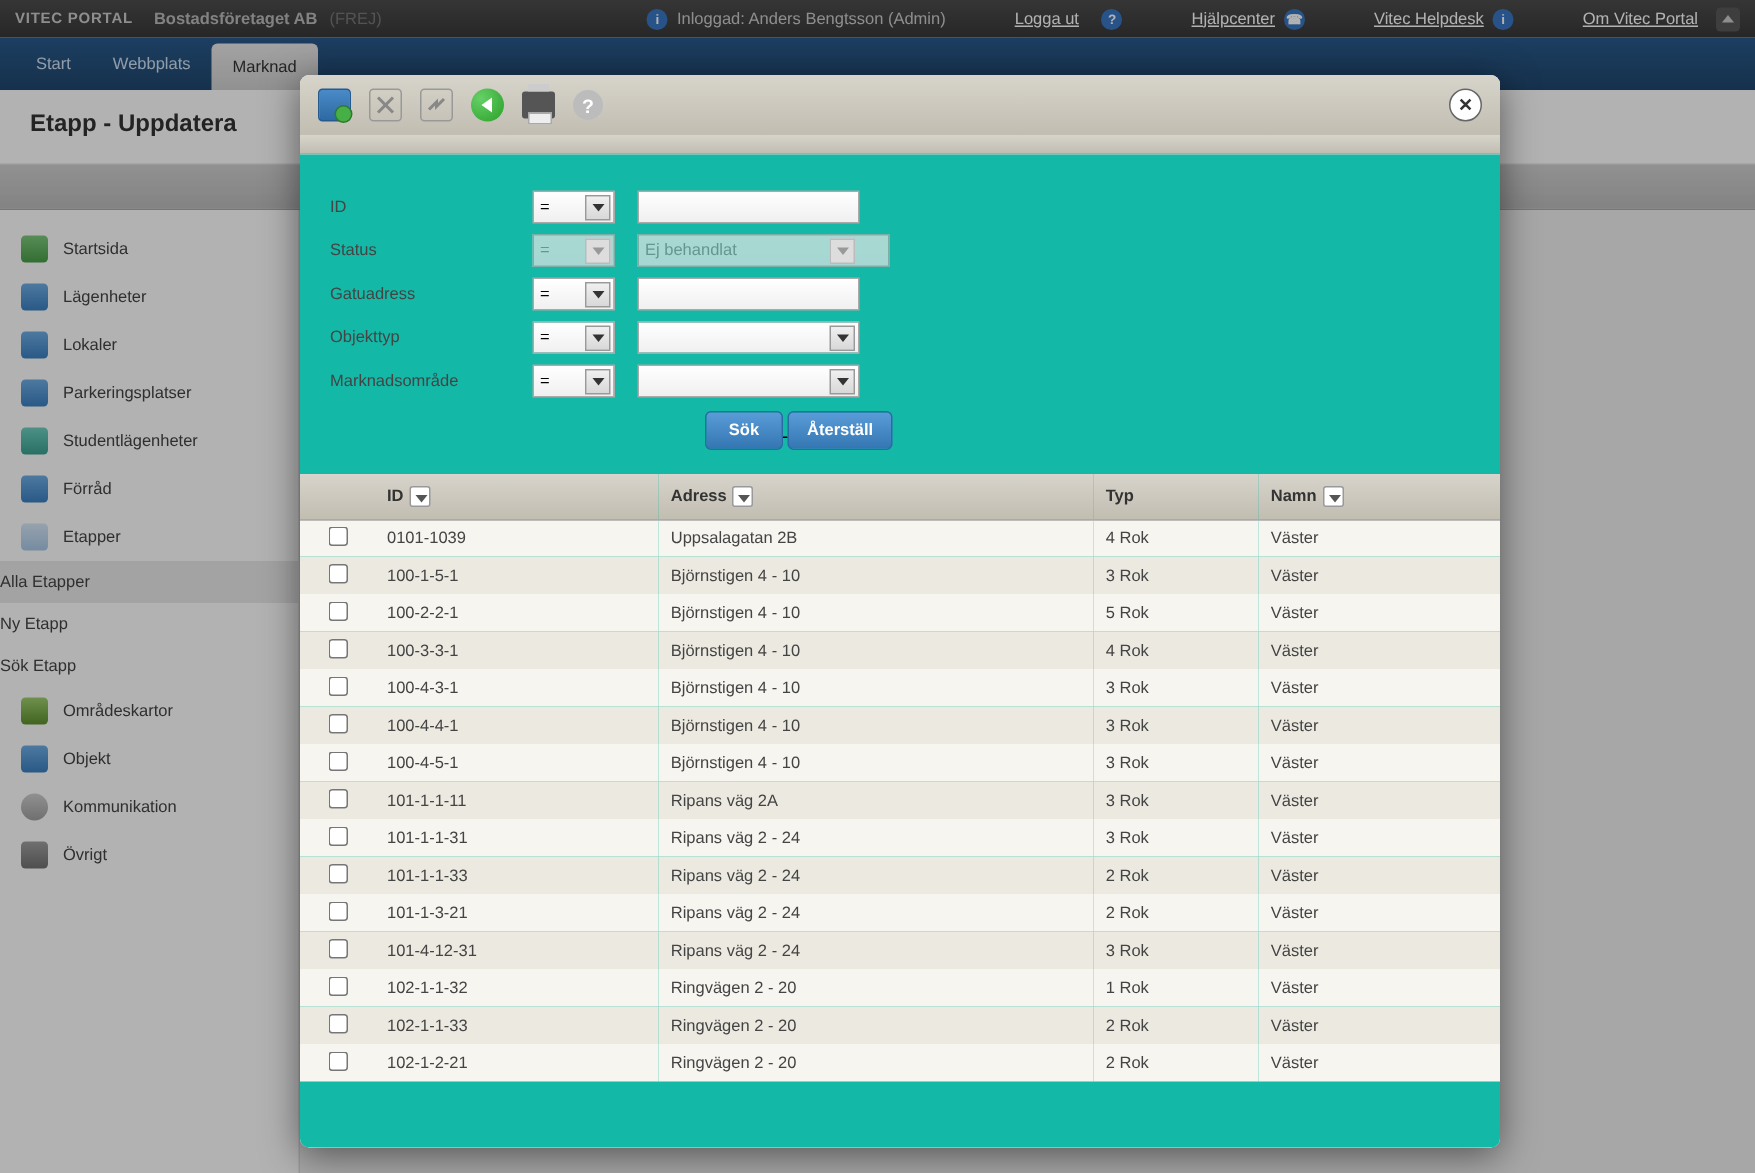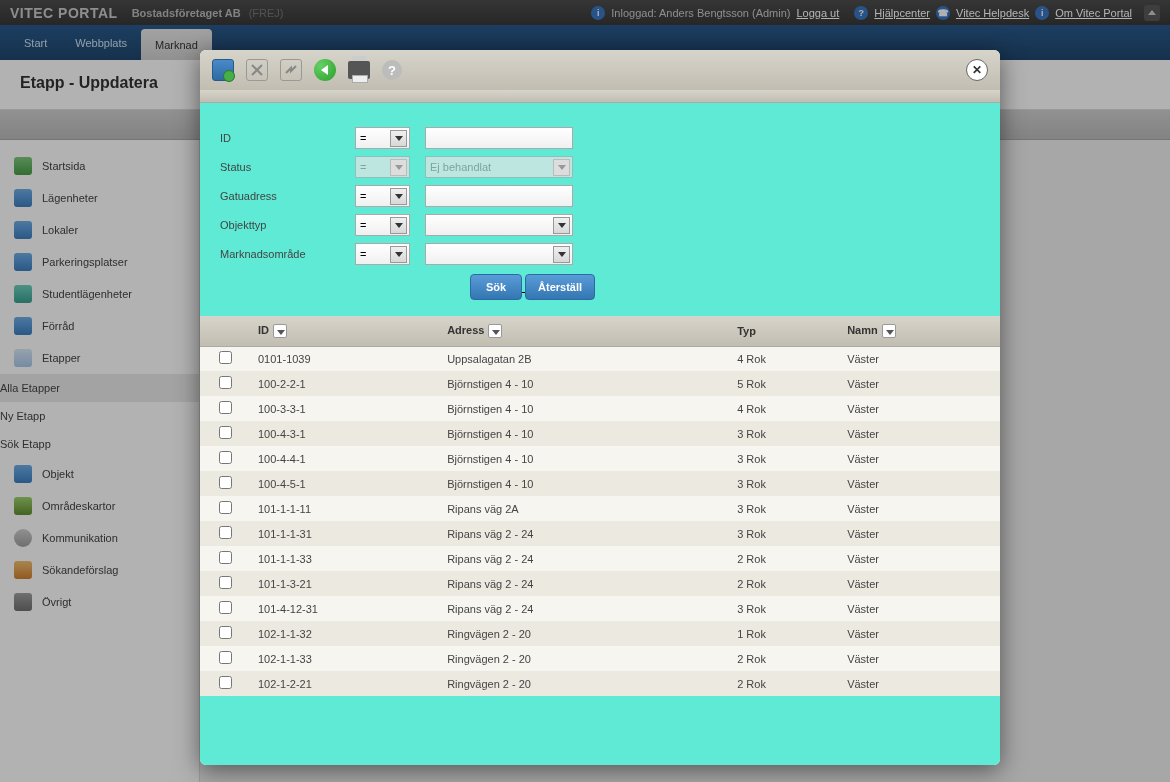--- a/index.html
+++ b/index.html
@@ -1,21 +1,21 @@
 <!DOCTYPE html>
 <html><head>
 <meta charset="utf-8">
 <style>
   * { box-sizing: border-box; margin: 0; padding: 0; font-family: Verdana, Arial, sans-serif; font-size: 11px; }
   body { width: 1170px; height: 782px; background: #fff; overflow: hidden; position: relative; }
-  a { color: #fff; }
+  a { color: #fff; margin-left: 40px; }
 
   
   .topbar { height: 25px; background: linear-gradient(#4d4d4d,#383838); color:#aaa; display:flex; align-items:center; padding:0 10px; }
-  .brand-strong { color:#ccc; font-weight:bold; font-size:14px; letter-spacing:0.5px; margin-right:14px; }
+  .brand-strong { color:#ccc; font-weight:bold; font-size:10px; letter-spacing:0.5px; margin-right:14px; }
   .brand-company { color:#bbb; font-weight:bold; margin-right:8px; }
   .brand-code { color:#777; }
   .topbar-right { margin-left:auto; display:flex; align-items:center; gap:6px; color:#ccc; white-space:nowrap; }
   .topbar-right a { color:#fff; text-decoration:underline; }
   .topbar-right .sep { color:#888; }
   .icon { display:inline-block; width:14px; height:14px; border-radius:50%; background:#3a78c4; color:#fff; text-align:center; line-height:14px; font-size:9px; font-weight:bold;}
   .menu-toggle { width:16px;height:16px;border-radius:3px;background:#5a5a5a;display:inline-flex;align-items:center;justify-content:center;margin-left:6px;}
   .menu-toggle::before{content:'';width:0;height:0;border-left:4px solid transparent;border-right:4px solid transparent;border-bottom:5px solid #ccc;}
 
   
@@ -67,21 +67,21 @@
   .tool-print::before{content:'';position:absolute;top:-5px;left:4px;width:14px;height:5px;background:#ccc;}
   .tool-print::after{content:'';position:absolute;bottom:-4px;left:4px;width:14px;height:6px;background:#eee;border:1px solid #aaa;}
   .tool-help { width:20px;height:20px;border-radius:50%;background:#bcbcbc;color:#fff;font-weight:bold;display:inline-flex;align-items:center;justify-content:center;font-size:13px;}
   .modal-close { margin-left:auto; width:22px;height:22px;border-radius:50%;border:1px solid #666;background:#fff;display:inline-flex;align-items:center;justify-content:center;cursor:pointer;}
   .modal-close::before{content:'✕'; font-size:12px; color:#333; font-weight:bold;}
 
   .modal-body { flex:1; overflow:hidden; display:flex; flex-direction:column;}
   .collapse-bar { height:13px; background:linear-gradient(#d7d4cb,#c1bdb1); border-bottom:1px solid #aaa;}
 
   
-  .scroll-wrap { flex:1; overflow-y:scroll; background:#5eead4; position:relative;}
+  .scroll-wrap { flex:1; overflow-y:scroll; background:#14b8a6; position:relative;}
   .scroll-wrap::-webkit-scrollbar{width:17px;}
   .scroll-wrap::-webkit-scrollbar-track{ background:#ece9e0; border-left:1px solid #d0cdc4;}
   .scroll-wrap::-webkit-scrollbar-thumb{ background:#c8c5bc; border:1px solid #b0ada4; border-radius:2px;}
 
   .filter-form{ padding:20px 20px 10px 20px;}
   .frow{ display:flex; align-items:center; height:29px;}
   .flabel{ width:135px; color:#444;padding-left:0;}
   .fop{ width:55px; height:22px; margin-right:15px;}
   .fval{ width:148px; height:22px;}
   select, input[type=text]{ height:22px; border:1px solid #aaa; background:linear-gradient(#fff,#f0f0f0); padding:0 4px; font-size:11px;}
@@ -167,34 +167,30 @@
         <span>Förråd</span>
       </div>
       <div class="sb-item">
         <span class="sb-icon sbc-whiteblue"></span>
         <span>Etapper</span>
       </div>
       <div class="sb-sub sel">Alla Etapper</div>
       <div class="sb-sub">Ny Etapp</div>
       <div class="sb-sub">Sök Etapp</div>
       <div class="sb-item">
-        <span class="sb-icon sbc-blue"></span>
-        <span>Objekt</span>
-      </div>
-      <div class="sb-item">
         <span class="sb-icon sbc-map"></span>
         <span>Områdeskartor</span>
       </div>
       <div class="sb-item">
+        <span class="sb-icon sbc-blue"></span>
+        <span>Objekt</span>
+      </div>
+      <div class="sb-item">
         <span class="sb-icon sbc-speech"></span>
         <span>Kommunikation</span>
-      </div>
-      <div class="sb-item">
-        <span class="sb-icon sbc-person"></span>
-        <span>Sökandeförslag</span>
       </div>
       <div class="sb-item">
         <span class="sb-icon sbc-wrench"></span>
         <span>Övrigt</span>
       </div>
     </div>
   <div class="main"></div>
 </div>
 
 <div class="mask"></div>
@@ -226,21 +222,21 @@
 
       <div class="filter-form">
         <div class="frow">
           <div class="flabel">ID</div>
           <span class="combo" style="width:55px;margin-right:15px;"><select class="fop"><option>=</option></select></span>
           <input type="text" class="fval" style="">
         </div>
         <div class="frow">
           <div class="flabel">Status</div>
           <span class="combo disabled" style="width:55px;margin-right:15px;"><select class="fop" disabled=""><option>=</option></select></span>
-          <span class="combo disabled" style="width:148px;"><select class="fval" disabled="" style="width:148px;"><option>Ej behandlat</option></select></span>
+          <span class="combo disabled" style="width:148px;"><select class="fval" disabled="" style="width:168px;"><option>Ej behandlat</option></select></span>
         </div>
         <div class="frow">
           <div class="flabel">Gatuadress</div>
           <span class="combo" style="width:55px;margin-right:15px;"><select class="fop"><option>=</option></select></span>
           <input type="text" class="fval" style="">
         </div>
         <div class="frow">
           <div class="flabel">Objekttyp</div>
           <span class="combo" style="width:55px;margin-right:15px;"><select class="fop"><option>=</option></select></span>
           <span class="combo" style="width:148px;"><select style="width:148px;"><option></option></select></span>
@@ -269,20 +265,27 @@
         <tbody id="tbody">
             <tr>
               <td style="text-align:center;"><input type="checkbox" style=""></td>
               <td>0101-1039</td>
               <td>Uppsalagatan 2B</td>
               <td>4 Rok</td>
               <td>Väster</td>
             </tr>
             <tr>
               <td style="text-align:center;"><input type="checkbox" style=""></td>
+              <td>100-1-5-1</td>
+              <td>Björnstigen 4 - 10</td>
+              <td>3 Rok</td>
+              <td>Väster</td>
+            </tr>
+            <tr>
+              <td style="text-align:center;"><input type="checkbox" style=""></td>
               <td>100-2-2-1</td>
               <td>Björnstigen 4 - 10</td>
               <td>5 Rok</td>
               <td>Väster</td>
             </tr>
             <tr>
               <td style="text-align:center;"><input type="checkbox" style=""></td>
               <td>100-3-3-1</td>
               <td>Björnstigen 4 - 10</td>
               <td>4 Rok</td>

